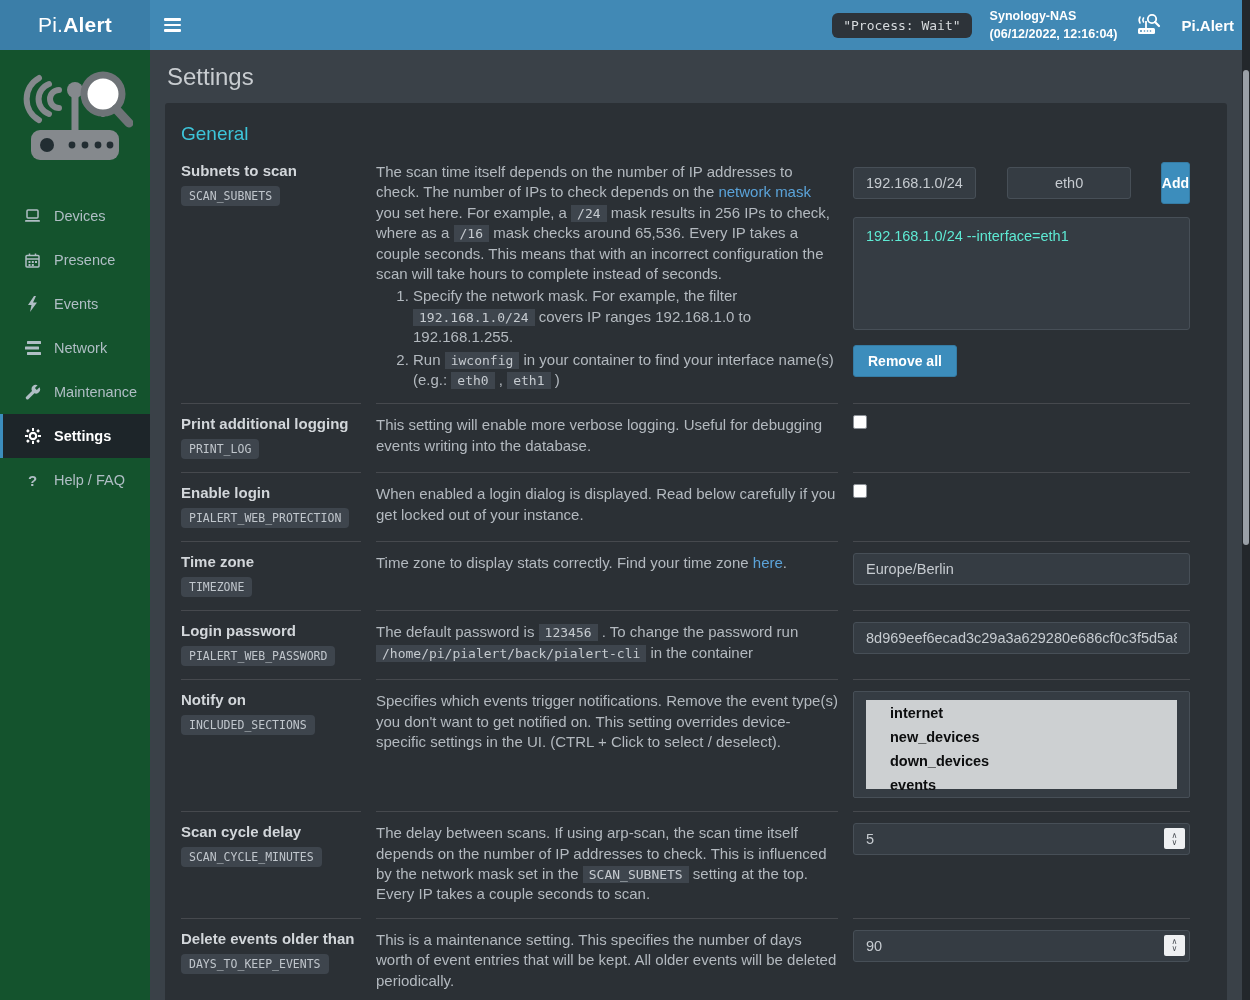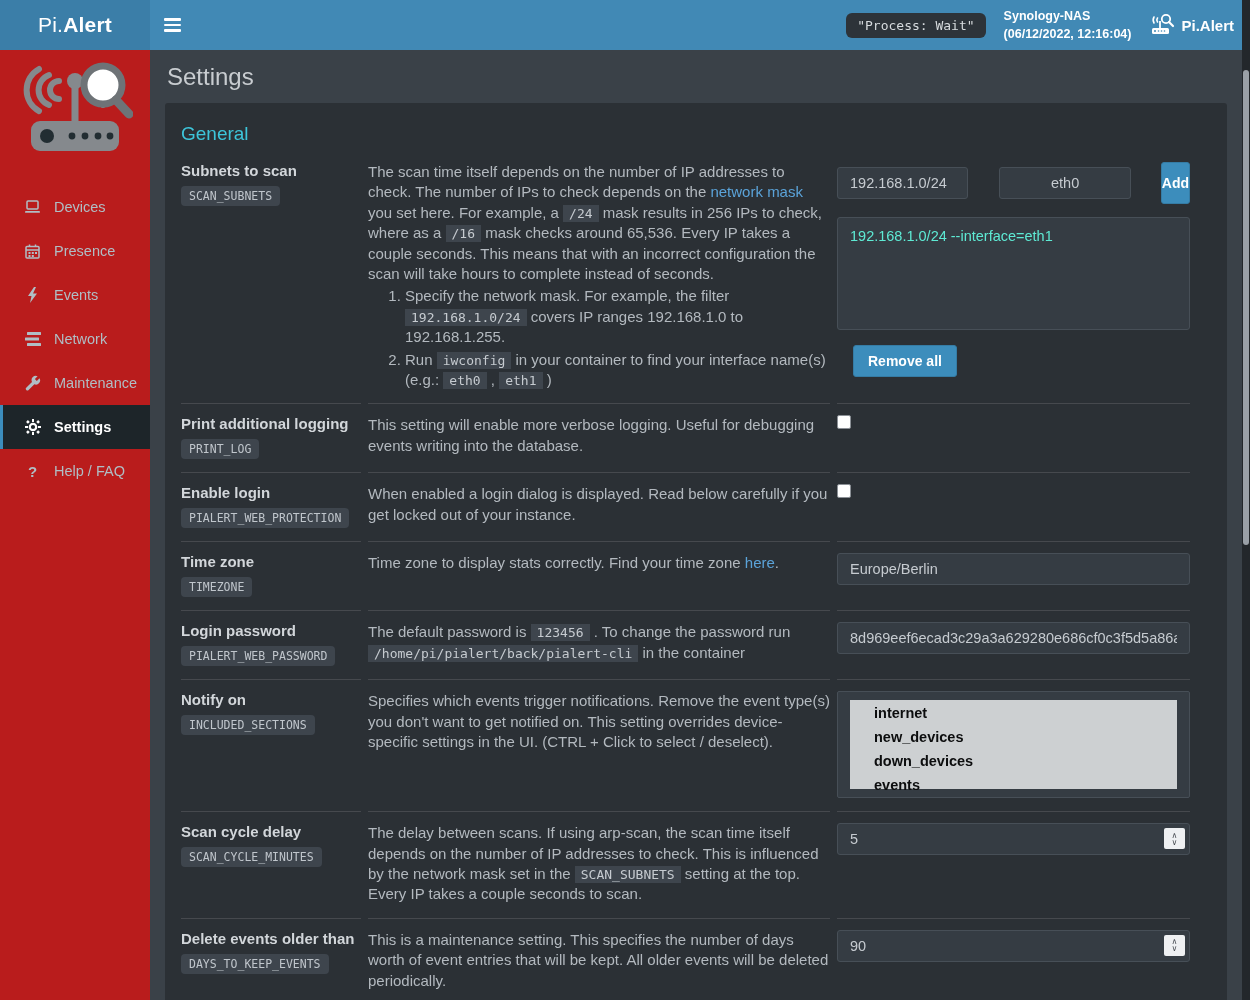--- a/index.html
+++ b/index.html
@@ -13,40 +13,40 @@
   .brand b { font-weight:700; }
   .navbar { flex:1; background:#4189b5; display:flex; align-items:center; }
   .hamburger { width:45px; height:50px; display:flex; flex-direction:column; gap:3px;
                align-items:center; justify-content:center; cursor:pointer; }
   .hamburger i { width:17px; height:2.5px; background:#fff; border-radius:1px; }
   .nav-right { margin-left:auto; display:flex; align-items:center; gap:18px; padding-right:16px; }
   .proc-badge { background:#2d3339; color:#d7dbde; font-family:"DejaVu Sans Mono",monospace;
                 font-size:13px; padding:5px 11px; border-radius:6px; }
   .host-block { color:#fff; font-size:12.5px; line-height:1.45; font-weight:700; }
   .host-block .t2 { font-weight:700; }
-  .nav-app { display:flex; align-items:center; gap:2px; color:#fff; font-weight:700; font-size:15px; }
-
-  
-  .sidebar { position:fixed; top:41px; left:0; bottom:0; width:150px; background:#b91c1c; z-index:40; }
+  .nav-app { display:flex; align-items:center; gap:16px; color:#fff; font-weight:700; font-size:15px; }
+
+  
+  .sidebar { position:fixed; top:50px; left:0; bottom:0; width:150px; background:#14532d; z-index:40; }
   .logo-wrap { padding:18px 0 26px; display:flex; justify-content:center; }
   .menu { list-style:none; }
   .menu li { display:flex; align-items:center; gap:13px; height:44px; padding-left:21px;
              color:#b0bec5; font-size:14.5px; cursor:pointer; border-left:3px solid transparent; }
   .menu li .ic { width:17px; display:flex; justify-content:center; }
   .menu li.active { background:#1d2529; color:#ffffff; border-left-color:#3c8dbc; font-weight:700; }
   .menu li svg { display:block; }
   .qmark { font-weight:700; font-size:15px; }
 
   
   .content { position:absolute; top:50px; left:150px; width:1092px; padding:0 15px; }
   .page-title { color:#c8ccd0; font-size:24px; font-weight:400; margin:13px 0 12px 2px; }
   .panel { background:#2b3035; border-radius:3px; padding:6px 37px 0 16px; }
   .sec-title { color:#3dc5da; font-size:19px; font-weight:400; margin:14px 0 6px 0; }
 
-  .srow { display:grid; grid-template-columns:180px 462px 1fr; column-gap:7px; }
+  .srow { display:grid; grid-template-columns:180px 462px 1fr; column-gap:15px; }
   .srow > div { padding:11px 0 13px; }
   .srow.bordered > div { border-top:1px solid #46494e; }
 
   .lbl { color:#d2d6da; font-size:15px; font-weight:700; margin-bottom:7px; }
   .keybadge { display:inline-block; background:#3e454d; color:#c0c6cc; border-radius:4px;
               font-family:"DejaVu Sans Mono",monospace; font-size:11.5px; padding:3px 8px; }
   .desc { color:#b3b9bf; font-size:15px; line-height:1.36; }
   .desc .code, .desc code { background:#3e454d; color:#c6cbd0; border-radius:0;
         font-family:"DejaVu Sans Mono",monospace; font-size:13px; padding:1px 6px; white-space:nowrap; }
   .desc a { color:#5ba3d9; text-decoration:none; cursor:pointer; }
@@ -60,21 +60,21 @@
   .subnet-line { display:flex; align-items:center; }
   .subnet-line .subnet-input { width:158px; height:34px; color:#959ba1; }
   .subnet-line .iface-input { width:64px; height:34px; margin-left:31px; text-align:center; color:#b9bfc5; }
   .btn { background:#3c8dbc; color:#fff; border:1px solid #357ca5; border-radius:3px;
          font-size:14px; font-weight:700; padding:7px 14px; cursor:pointer;
          font-family:"Liberation Sans",sans-serif; }
   .add-btn { margin-left:30px; width:50px; height:42px; padding:0; }
   .subnet-list { margin-top:13px; height:113px; background:#353c43; border:1px solid #474f57;
                  border-radius:3px; padding:8px 12px; overflow:hidden; }
   .subnet-list .entry { color:#5eead4; font-size:14.5px; line-height:1.5; }
-  .removeall-btn { margin-top:15px; display:inline-block;margin-left:16px; }
+  .removeall-btn { margin-top:15px; display:inline-block; }
 
   .chk { width:14px; height:14px; border-radius:2px; background:#ffffff; border:1px solid #8b9096;
          display:inline-block; position:relative; cursor:pointer; }
 
   .numwrap { position:relative; }
   .numwrap input { width:100%; height:31px; background:#353c43; border:1px solid #474f57;
         border-radius:3px; color:#c6cbd0; font-size:14.5px; padding:0 30px 0 12px; outline:none;
         font-family:"Liberation Sans",sans-serif; }
   .spinner { position:absolute; right:5px; top:5px; width:21px; height:21px; background:#eef0f2;
              border-radius:2px; display:flex; flex-direction:column; align-items:center;

